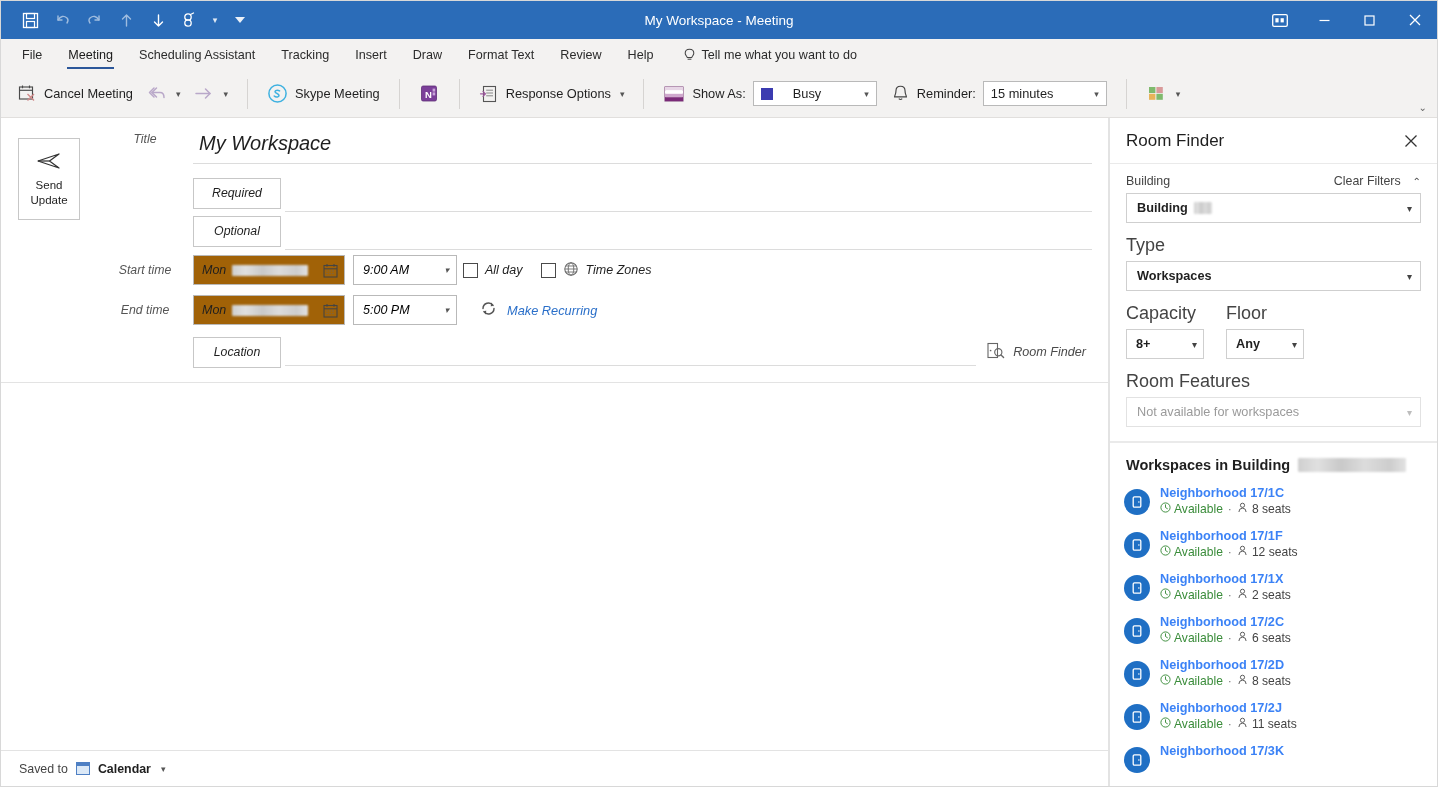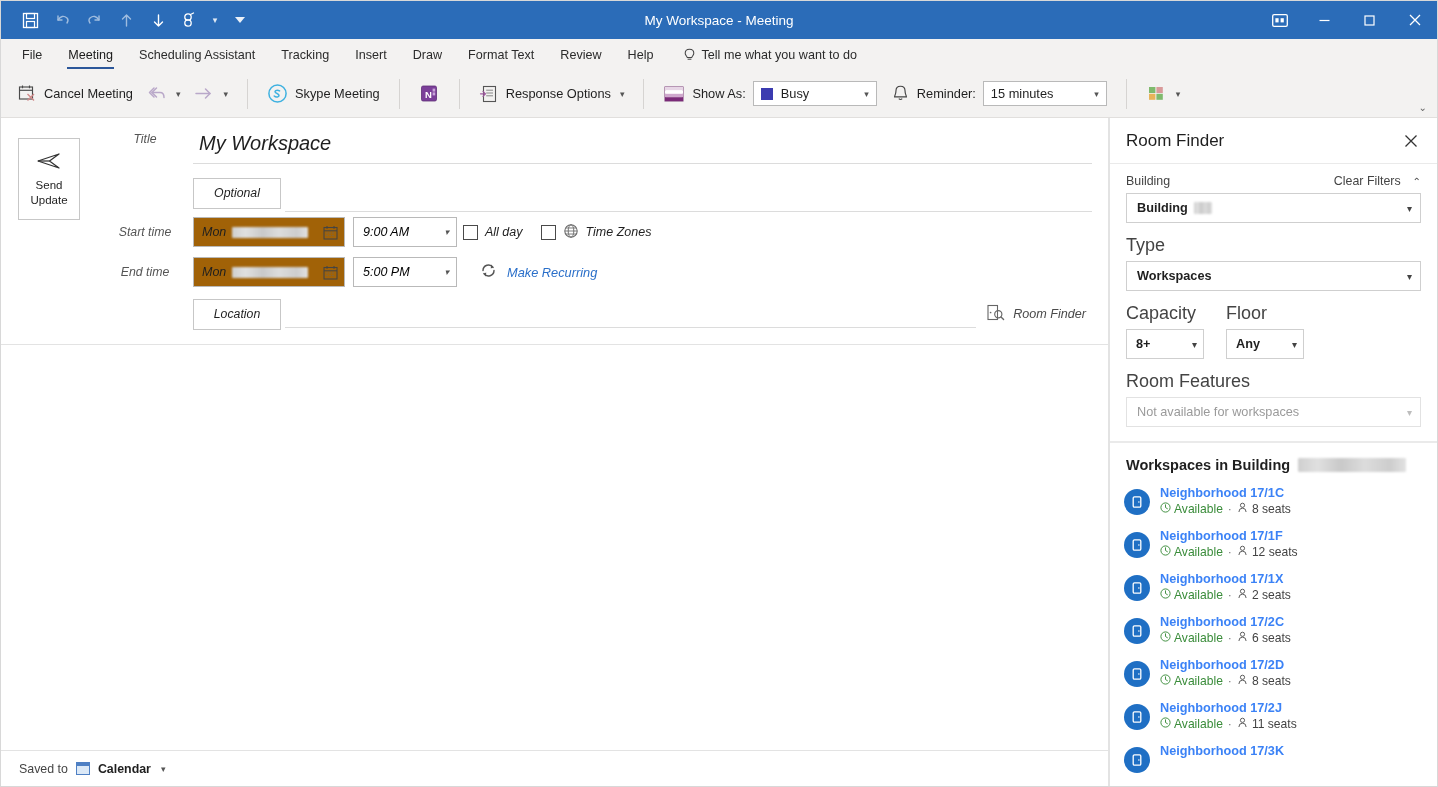--- a/index.html
+++ b/index.html
@@ -127,21 +127,21 @@
     display: flex; align-items: center;
     height: 25px;
     border: 1px solid #b9b9b9;
     background: #ffffff;
     font-size: 12.8px;
     padding: 0 7px 0 7px;
     gap: 8px;
     min-width: 124px;
     justify-content: space-between;
   }
-  .sel-box .sel-left { display: flex; align-items: center; gap: 8px; }
+  .sel-box .sel-left { display: flex; align-items: center; gap: 20px; }
   .busy-swatch {
     width: 12px; height: 12px;
     background: #3b3bb0;
     display: inline-block;
   }
   .ribbon-collapse {
     position: absolute; right: 10px; bottom: 4px;
     color: #666; font-size: 10px;
   }
 
@@ -637,20 +637,25 @@
           </div>
         </div>
 
         <div class="fields">
 
           <div class="frow titlerow">
             <div class="flabel">Title</div>
             <div class="title-val">My Workspace</div>
           </div>
 
+          <div class="frow">
+            <div class="flabel"></div>
+            <div class="fbtn">Required</div>
+            <div class="row-underline"></div>
+          </div>
 
           <div class="frow">
             <div class="flabel"></div>
             <div class="fbtn">Optional</div>
             <div class="row-underline"></div>
           </div>
 
           <div class="timerow">
             <div class="flabel">Start time</div>
             <div class="date-box">

